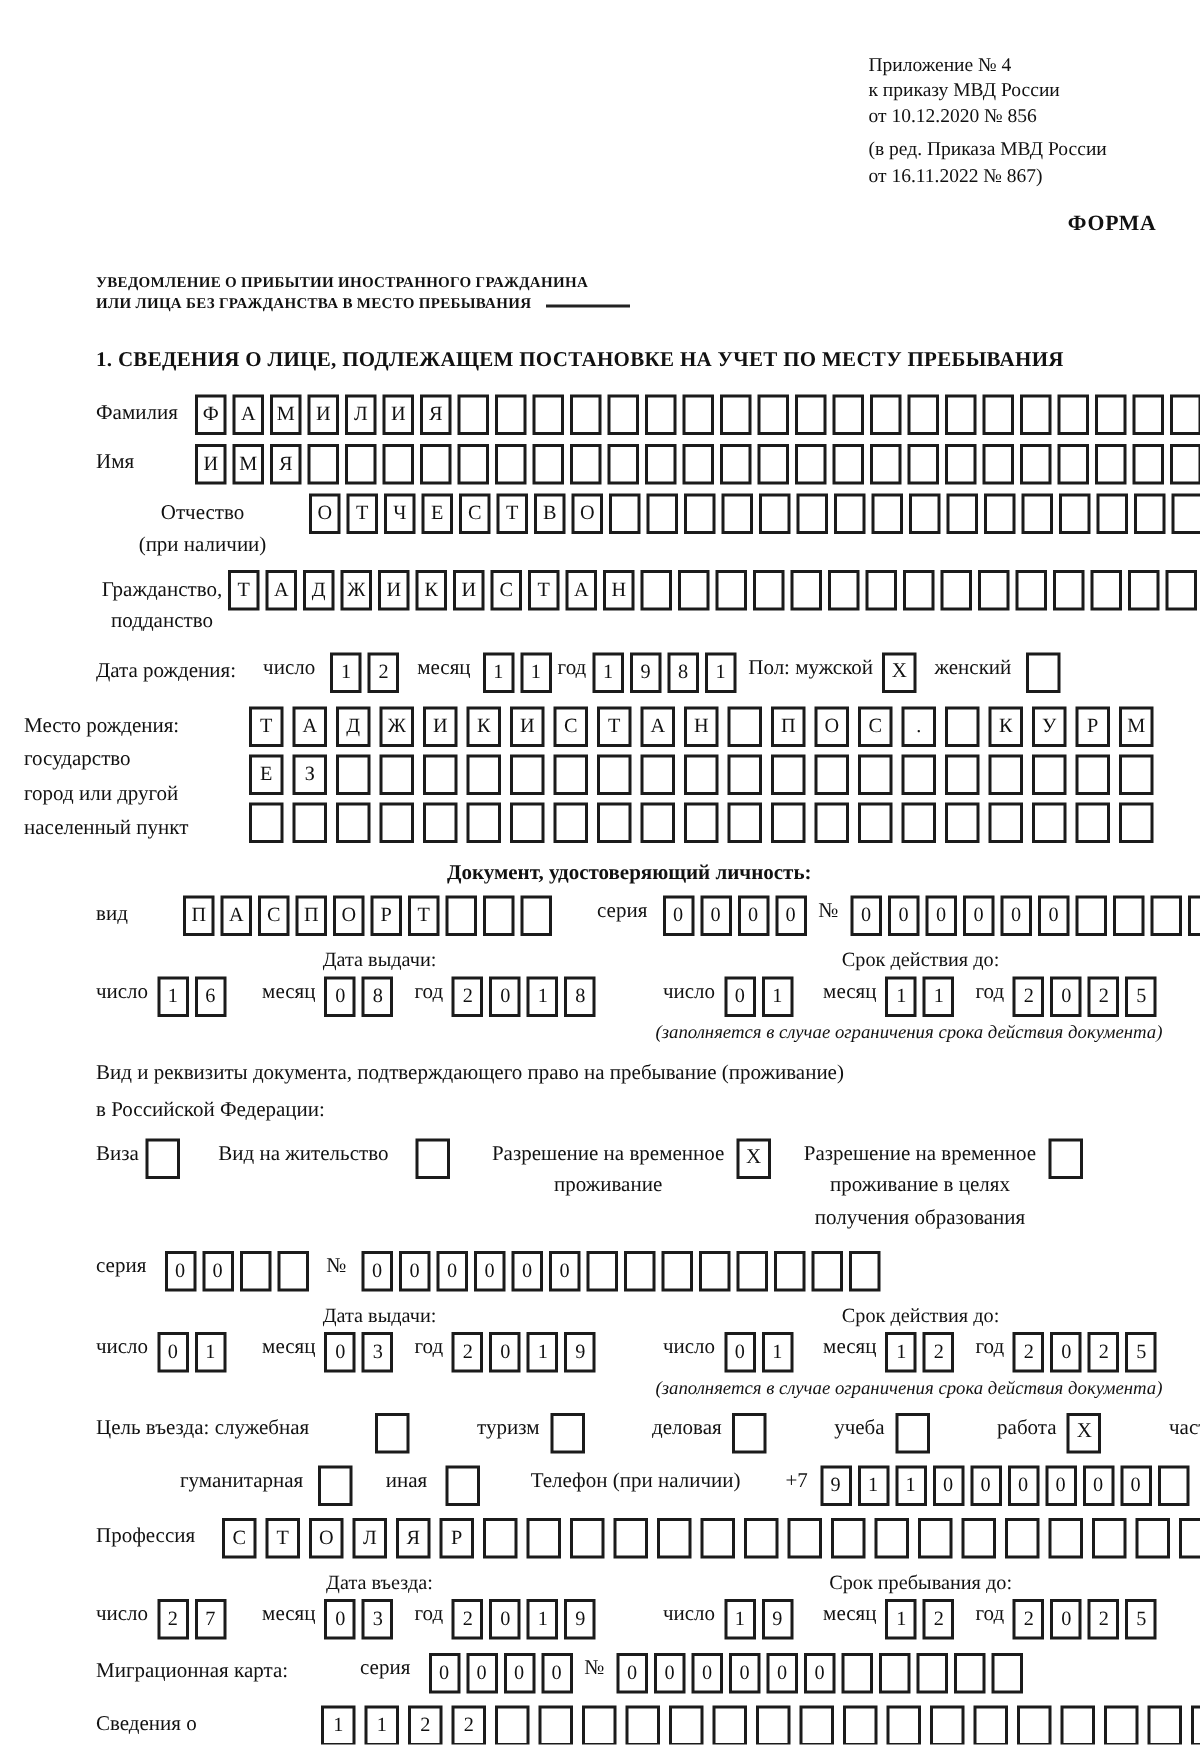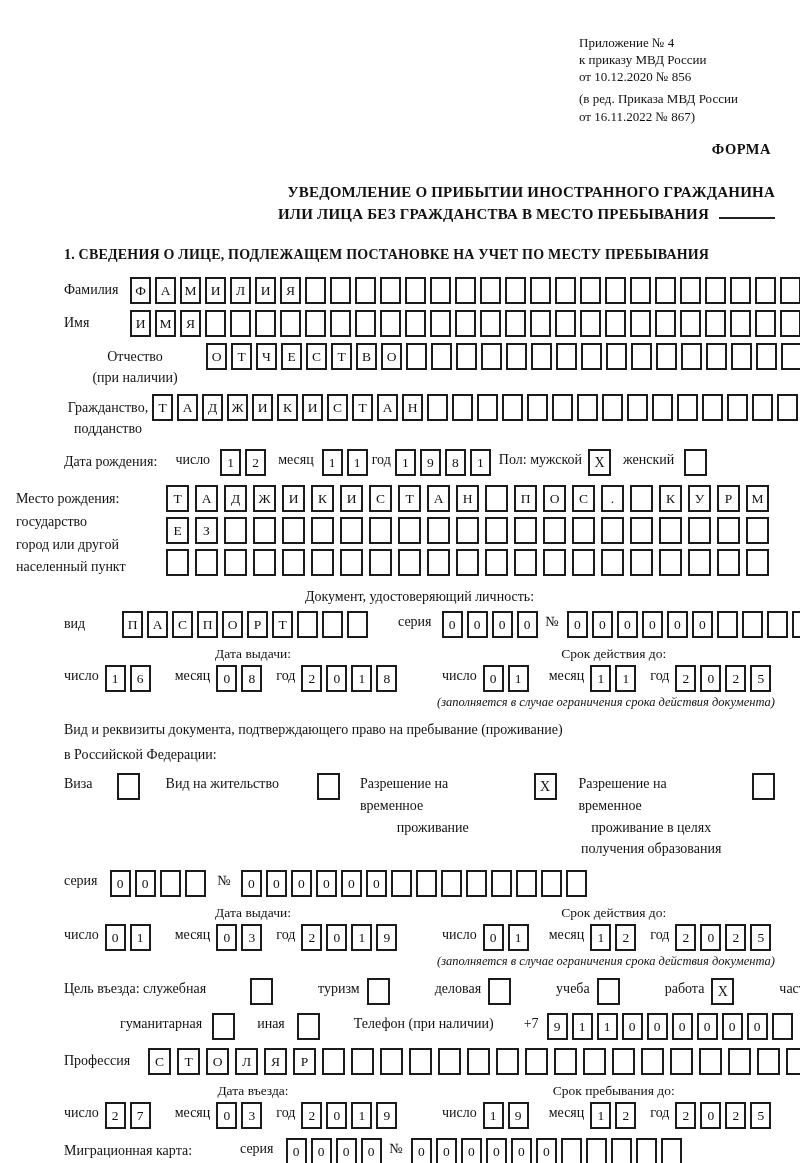--- a/index.html
+++ b/index.html
@@ -5,21 +5,21 @@
   html,body{margin:0;padding:0;background:#fff;}
   body{width:800px;height:1163px;overflow:hidden;
        font-family:"Liberation Serif","DejaVu Serif",serif;color:#111;}
   .page{padding:34px 25px 0 64px;}
 
   
   .top-right{margin-left:auto;width:196px;font-size:13px;line-height:1.32;}
   .top-right .gap{height:5px;}
   .forma{text-align:right;font-weight:bold;font-size:14.5px;margin:16px 4px 0 0;letter-spacing:.5px;}
 
-  .title{margin-top:24px;text-align:right;font-weight:bold;font-size:15px;line-height:1.45;letter-spacing:.2px;}
+  .title{margin-top:24px;text-align:left;font-weight:bold;font-size:10px;line-height:1.45;letter-spacing:.2px;}
   .tline{display:inline-block;width:56px;border-bottom:2px solid #222;margin-left:10px;vertical-align:baseline;}
 
   .sect{margin-top:22px;font-weight:bold;font-size:14px;letter-spacing:.2px;}
 
   
   .row{display:flex;align-items:flex-start;margin-top:6px;}
   .flabel{font-size:14px;flex:none;padding-top:3px;line-height:1.45;}
   .boxes{display:flex;flex:none;}
   .cell{display:inline-flex;flex:none;width:17px;height:23px;border:2px solid #1b1b1b;
         margin-right:4px;align-items:center;justify-content:center;
@@ -33,37 +33,37 @@
   .w-surname{width:66px;}
   .w-patronymic{width:142px;}
   .w-citizen{width:88px;}
   .stackedlbl{display:flex;flex-direction:column;line-height:1.5;align-items:center;}
   .smallgap{margin-left:8px;margin-right:8px;}
 
   
   .bp-labels{width:150px;flex:none;font-size:14px;line-height:1.62;padding-top:3px;}
   .bp-rows .boxes{margin-bottom:5px;}
 
-  .center-bold{text-align:center;font-weight:normal;font-size:14px;margin-top:8px;}
+  .center-bold{text-align:center;font-weight:bold;font-size:14px;margin-top:8px;}
 
   
   .daterow{display:flex;margin-top:8px;}
   .dcol-l{width:378px;flex:none;}
   .dcol-r{flex:1;}
   .dtitle{text-align:center;font-size:13.5px;margin-bottom:3px;}
   .dateline{display:flex;align-items:flex-start;}
   .dateline .lbl{margin-right:6px;}
   .dateline .boxes{margin-right:10px;}
   .note{font-size:12.5px;text-align:right;margin-top:3px;font-style:italic;}
 
   .plain{font-size:14px;margin-top:9px;line-height:1.5;}
 
   
   .permit-row{margin-top:8px;}
-  .permit-item{display:flex;align-items:flex-start;gap:20px;}
+  .permit-item{display:flex;align-items:flex-start;}
   .permit-item .cbx{margin-left:8px;}
   .pcol{display:flex;flex-direction:column;align-items:center;font-size:14px;line-height:1.55;}
 
   
   .purpose-item{display:flex;align-items:flex-start;margin-left:9px;}
   .purpose-item .cbx{margin-left:7px;}
 
   .legal{display:flex;margin-top:8px;}
   .legal-lbl{width:150px;flex:none;font-size:14px;line-height:1.6;padding-top:2px;}
   .legal-rows .boxes{margin-bottom:6px;}

